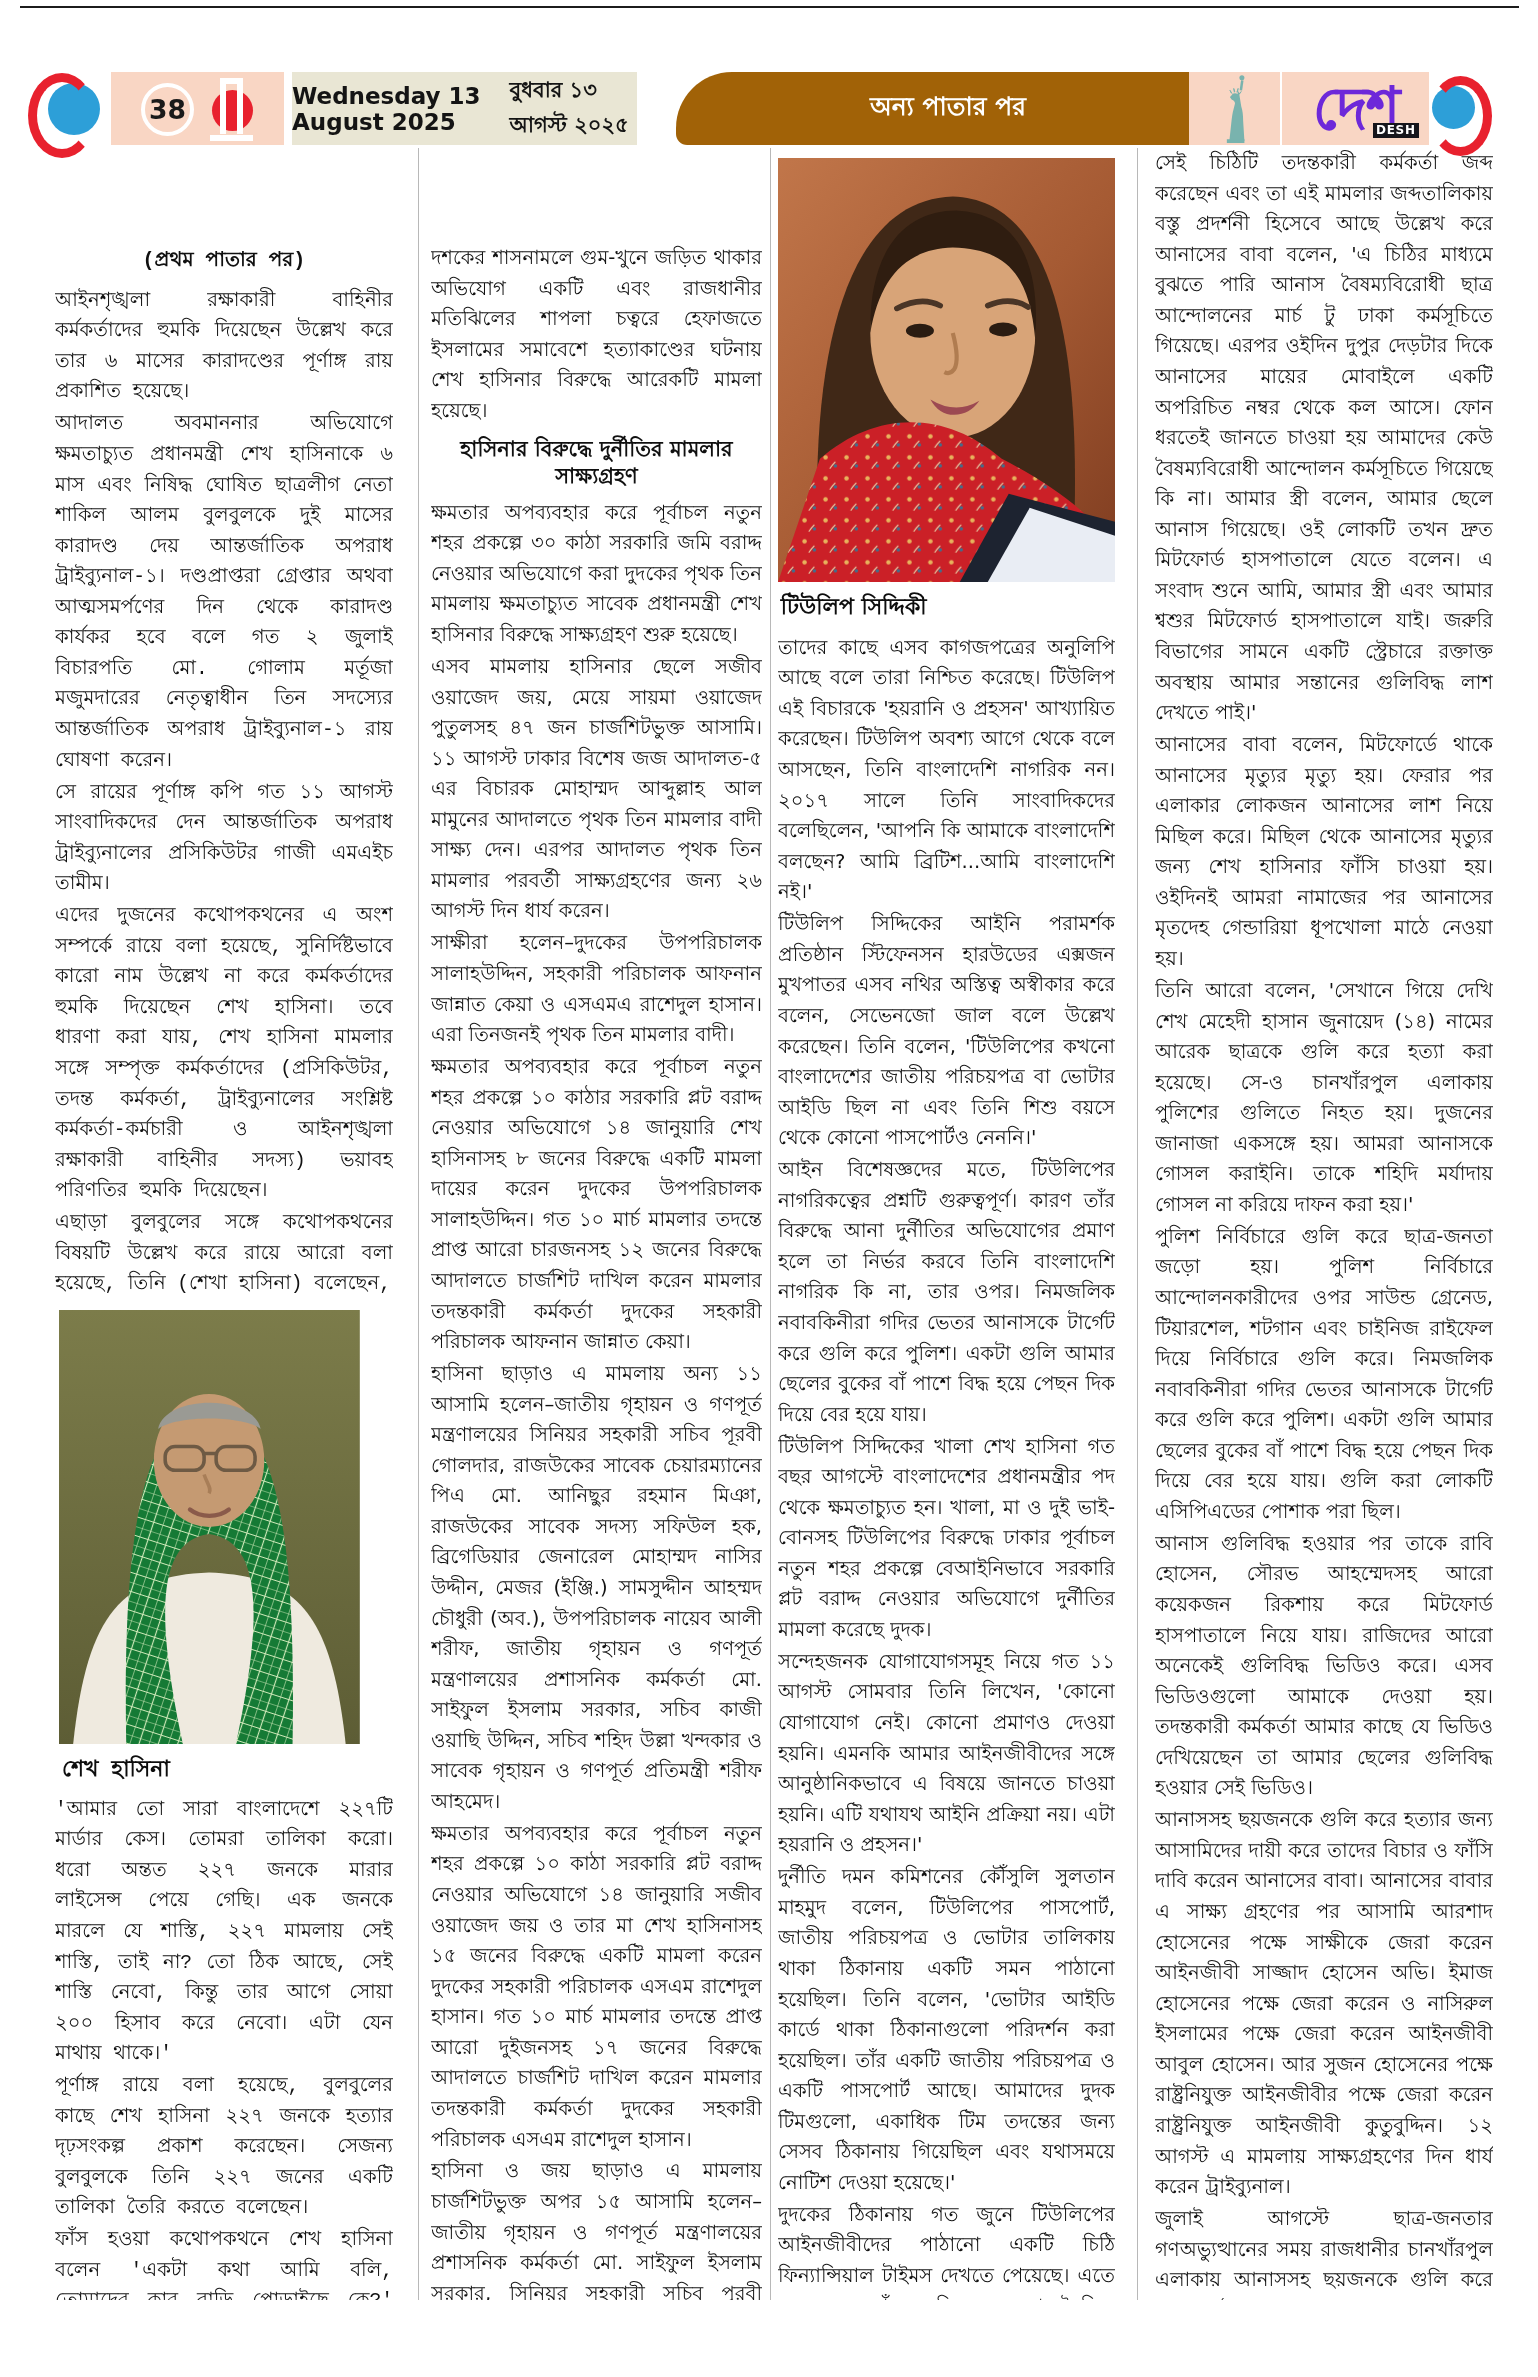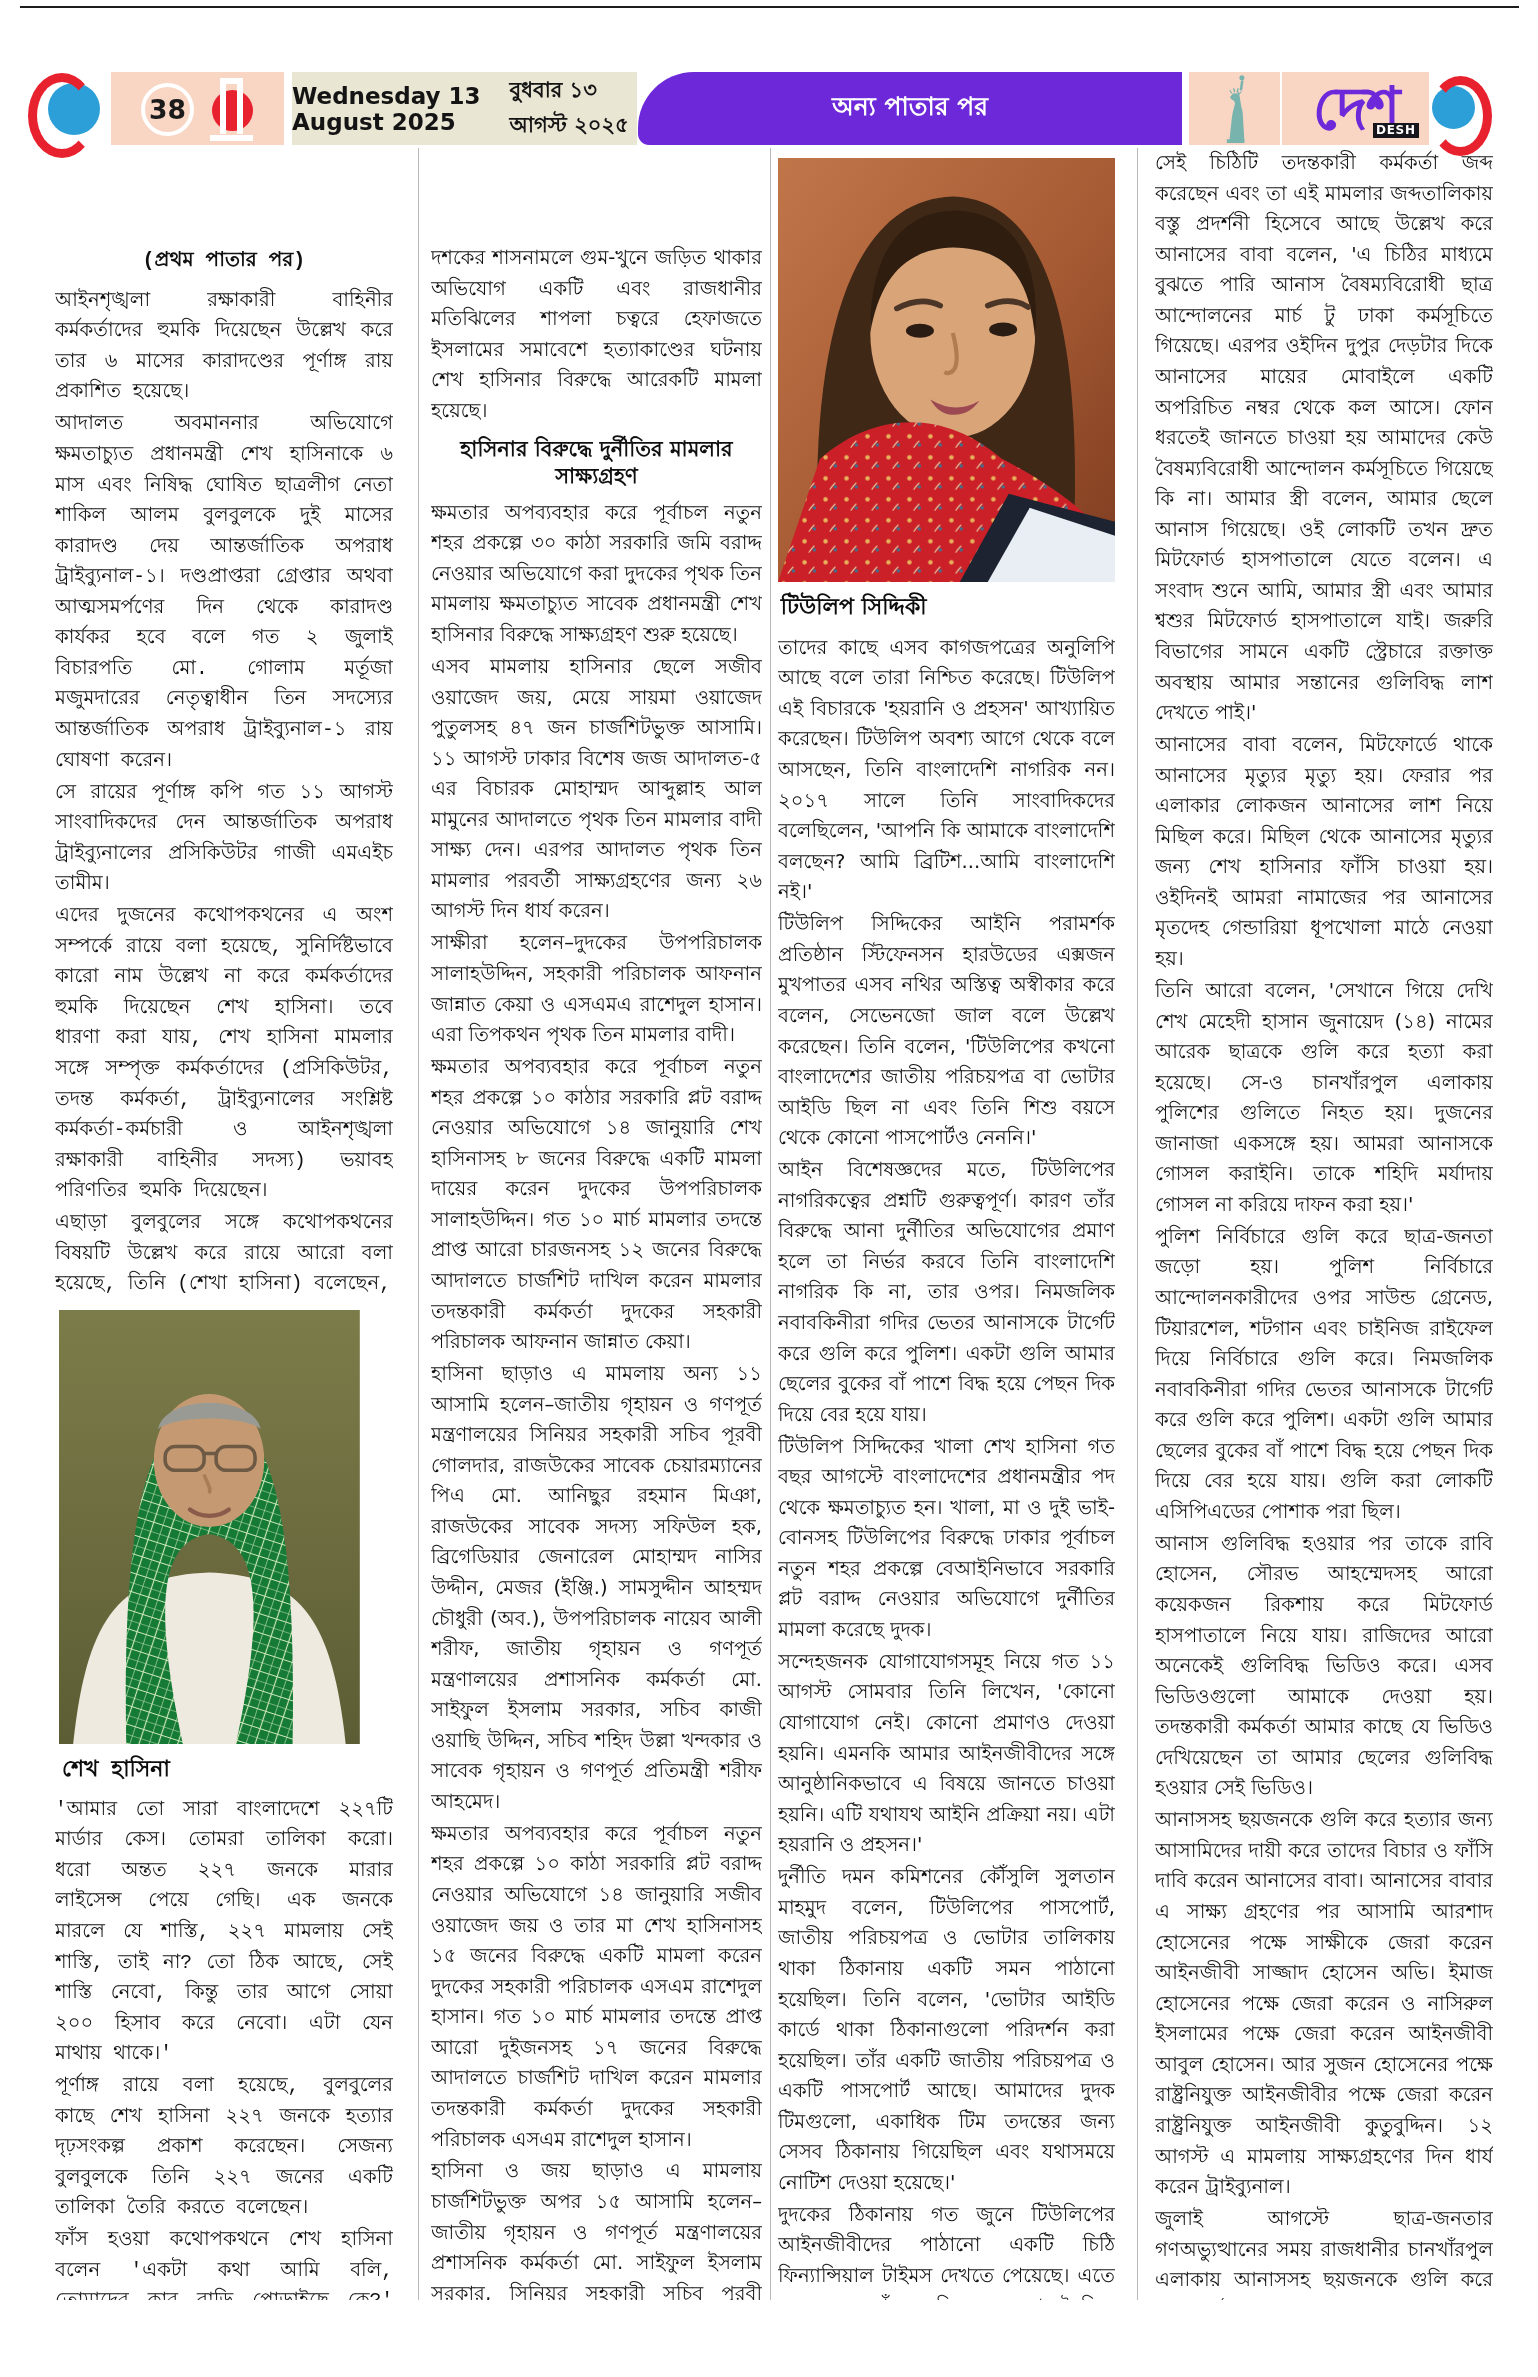--- a/index.html
+++ b/index.html
@@ -25,21 +25,21 @@
   .monument i{position:absolute;display:block;}
   .m-circle{left:5.6px;top:14px;width:41px;height:41px;border-radius:50%;background:#e8212e;}
   .m-p1{left:14px;top:2.8px;width:6.3px;height:56px;background:#fff;}
   .m-p2{left:31px;top:2.8px;width:6.3px;height:56px;background:#fff;}
   .m-top{left:14px;top:2.8px;width:23px;height:5.6px;background:#fff;}
   .m-base{left:4.2px;top:59px;width:43px;height:6.3px;background:#fff;}
   .date-box{left:292px;width:345px;background:#e9e6d4;display:flex;flex-direction:row;
             align-items:center;justify-content:center;gap:2.8px;}
   .date-en{font-size:23px;font-weight:bold;color:#141414;}
   .date-bn{font-size:21px;font-weight:bold;color:#141414;}
-  .banner{left:638px;width:544px;background:#6d28d9;border-radius:56px 0 0 11.2px;
+  .banner{left:676px;width:544px;background:#a16207;border-radius:56px 0 0 11.2px;
           display:flex;align-items:center;justify-content:center;text-align:right;}
   .banner span{color:#ffffff;font-size:25px;font-weight:bold;}
   .statue-box{left:1189px;width:91px;background:#f9d6c4;display:flex;align-items:center;justify-content:center;}
   .statue{width:38px;height:69px;}
   .brand-box{left:1282px;width:147px;background:#f9d6c4;display:flex;align-items:center;justify-content:center;}
   .brand-bn{font-size:59px;font-weight:bold;color:#6d28d9;letter-spacing:-2.1px;line-height:1;}
   .brand-sub{position:absolute;right:9.8px;bottom:7px;background:#16161c;color:#fff;
              font-size:12px;font-weight:bold;padding:0.7px 3.5px;letter-spacing:0.7px;}
 
   
@@ -158,21 +158,21 @@
     </figure>
       <p class="body-p">'আমার তো সারা বাংলাদেশে ২২৭টি মার্ডার কেস। তোমরা তালিকা করো। ধরো অন্তত ২২৭ জনকে মারার লাইসেন্স পেয়ে গেছি। এক জনকে মারলে যে শাস্তি, ২২৭ মামলায় সেই শাস্তি, তাই না? তো ঠিক আছে, সেই শাস্তি নেবো, কিন্তু তার আগে সোয়া ২০০ হিসাব করে নেবো। এটা যেন মাথায় থাকে।'</p>
       <p class="body-p">পূর্ণাঙ্গ রায়ে বলা হয়েছে, বুলবুলের কাছে শেখ হাসিনা ২২৭ জনকে হত্যার দৃঢ়সংকল্প প্রকাশ করেছেন। সেজন্য বুলবুলকে তিনি ২২৭ জনের একটি তালিকা তৈরি করতে বলেছেন।</p>
       <p class="body-p">ফাঁস হওয়া কথোপকথনে শেখ হাসিনা বলেন 'একটা কথা আমি বলি, তোমাদের কার বাড়ি পোড়াইছে কে?' তখন বুলবুল বলেন, 'ওই ওরাই নেত্রী, সবাই, জামায়াত-বিএনপি সবাই।' এরপর শেখ হাসিনা বলেন, 'তাদের বাড়িঘর নাই?' বুলবুল বলেন, 'আছে নেত্রী।' হাসিনা বলেন, 'আমাদের ঘরবাড়ি নাই, তাদেরও ঘরবাড়ি থাকবে না।'</p>
     </section>
   <section class="col col2">
       <p class="body-p">দশকের শাসনামলে গুম-খুনে জড়িত থাকার অভিযোগ একটি এবং রাজধানীর মতিঝিলের শাপলা চত্বরে হেফাজতে ইসলামের সমাবেশে হত্যাকাণ্ডের ঘটনায় শেখ হাসিনার বিরুদ্ধে আরেকটি মামলা হয়েছে।</p>
       <div class="subhead">হাসিনার বিরুদ্ধে দুর্নীতির মামলার সাক্ষ্যগ্রহণ</div>
       <p class="body-p">ক্ষমতার অপব্যবহার করে পূর্বাচল নতুন শহর প্রকল্পে ৩০ কাঠা সরকারি জমি বরাদ্দ নেওয়ার অভিযোগে করা দুদকের পৃথক তিন মামলায় ক্ষমতাচ্যুত সাবেক প্রধানমন্ত্রী শেখ হাসিনার বিরুদ্ধে সাক্ষ্যগ্রহণ শুরু হয়েছে।</p>
       <p class="body-p">এসব মামলায় হাসিনার ছেলে সজীব ওয়াজেদ জয়, মেয়ে সায়মা ওয়াজেদ পুতুলসহ ৪৭ জন চার্জশিটভুক্ত আসামি। ১১ আগস্ট ঢাকার বিশেষ জজ আদালত-৫ এর বিচারক মোহাম্মদ আব্দুল্লাহ আল মামুনের আদালতে পৃথক তিন মামলার বাদী সাক্ষ্য দেন। এরপর আদালত পৃথক তিন মামলার পরবর্তী সাক্ষ্যগ্রহণের জন্য ২৬ আগস্ট দিন ধার্য করেন।</p>
-      <p class="body-p">সাক্ষীরা হলেন–দুদকের উপপরিচালক সালাহউদ্দিন, সহকারী পরিচালক আফনান জান্নাত কেয়া ও এসএমএ রাশেদুল হাসান। এরা তিপকথন পৃথক তিন মামলার বাদী।</p>
+      <p class="body-p">সাক্ষীরা হলেন–দুদকের উপপরিচালক সালাহউদ্দিন, সহকারী পরিচালক আফনান জান্নাত কেয়া ও এসএমএ রাশেদুল হাসান। এরা তিনজনই পৃথক তিন মামলার বাদী।</p>
       <p class="body-p">ক্ষমতার অপব্যবহার করে পূর্বাচল নতুন শহর প্রকল্পে ১০ কাঠার সরকারি প্লট বরাদ্দ নেওয়ার অভিযোগে ১৪ জানুয়ারি শেখ হাসিনাসহ ৮ জনের বিরুদ্ধে একটি মামলা দায়ের করেন দুদকের উপপরিচালক সালাহউদ্দিন। গত ১০ মার্চ মামলার তদন্তে প্রাপ্ত আরো চারজনসহ ১২ জনের বিরুদ্ধে আদালতে চার্জশিট দাখিল করেন মামলার তদন্তকারী কর্মকর্তা দুদকের সহকারী পরিচালক আফনান জান্নাত কেয়া।</p>
       <p class="body-p">হাসিনা ছাড়াও এ মামলায় অন্য ১১ আসামি হলেন–জাতীয় গৃহায়ন ও গণপূর্ত মন্ত্রণালয়ের সিনিয়র সহকারী সচিব পূরবী গোলদার, রাজউকের সাবেক চেয়ারম্যানের পিএ মো. আনিছুর রহমান মিঞা, রাজউকের সাবেক সদস্য সফিউল হক, ব্রিগেডিয়ার জেনারেল মোহাম্মদ নাসির উদ্দীন, মেজর (ইঞ্জি.) সামসুদ্দীন আহম্মদ চৌধুরী (অব.), উপপরিচালক নায়েব আলী শরীফ, জাতীয় গৃহায়ন ও গণপূর্ত মন্ত্রণালয়ের প্রশাসনিক কর্মকর্তা মো. সাইফুল ইসলাম সরকার, সচিব কাজী ওয়াছি উদ্দিন, সচিব শহিদ উল্লা খন্দকার ও সাবেক গৃহায়ন ও গণপূর্ত প্রতিমন্ত্রী শরীফ আহমেদ।</p>
       <p class="body-p">ক্ষমতার অপব্যবহার করে পূর্বাচল নতুন শহর প্রকল্পে ১০ কাঠা সরকারি প্লট বরাদ্দ নেওয়ার অভিযোগে ১৪ জানুয়ারি সজীব ওয়াজেদ জয় ও তার মা শেখ হাসিনাসহ ১৫ জনের বিরুদ্ধে একটি মামলা করেন দুদকের সহকারী পরিচালক এসএম রাশেদুল হাসান। গত ১০ মার্চ মামলার তদন্তে প্রাপ্ত আরো দুইজনসহ ১৭ জনের বিরুদ্ধে আদালতে চার্জশিট দাখিল করেন মামলার তদন্তকারী কর্মকর্তা দুদকের সহকারী পরিচালক এসএম রাশেদুল হাসান।</p>
       <p class="body-p">হাসিনা ও জয় ছাড়াও এ মামলায় চার্জশিটভুক্ত অপর ১৫ আসামি হলেন–জাতীয় গৃহায়ন ও গণপূর্ত মন্ত্রণালয়ের প্রশাসনিক কর্মকর্তা মো. সাইফুল ইসলাম সরকার, সিনিয়র সহকারী সচিব পূরবী গোলদার, সচিব কাজী ওয়াছি উদ্দিন, সচিব মো. শহীদ উল্লা খন্দকার, রাজউকের সাবেক সদস্য সফিউল হক, মেজর (ইঞ্জি.) সামসুদ্দীন আহম্মদ চৌধুরী (অব.), সহকারী পরিচালক মাজহারুল ইসলাম, পরিচালক কামরুল ইসলাম, উপপরিচালক নায়েব আলী শরীফ, সদস্য মো. নুরুল ইসলাম ও সাবেক গৃহায়ন ও গণপূর্ত প্রতিমন্ত্রী শরীফ আহমেদ।</p>
     </section>
   <section class="col col3">
       <figure class="photo tulip">
       <svg viewBox="0 0 482 606" preserveAspectRatio="none">
         <defs>
           <linearGradient id="tbg" x1="0" y1="0" x2="1" y2="1">

